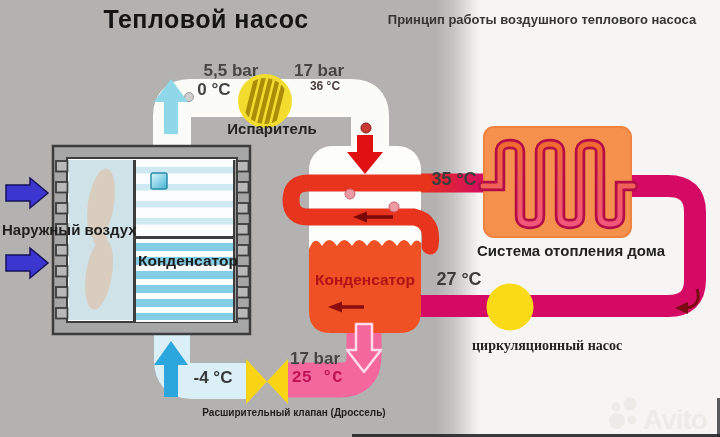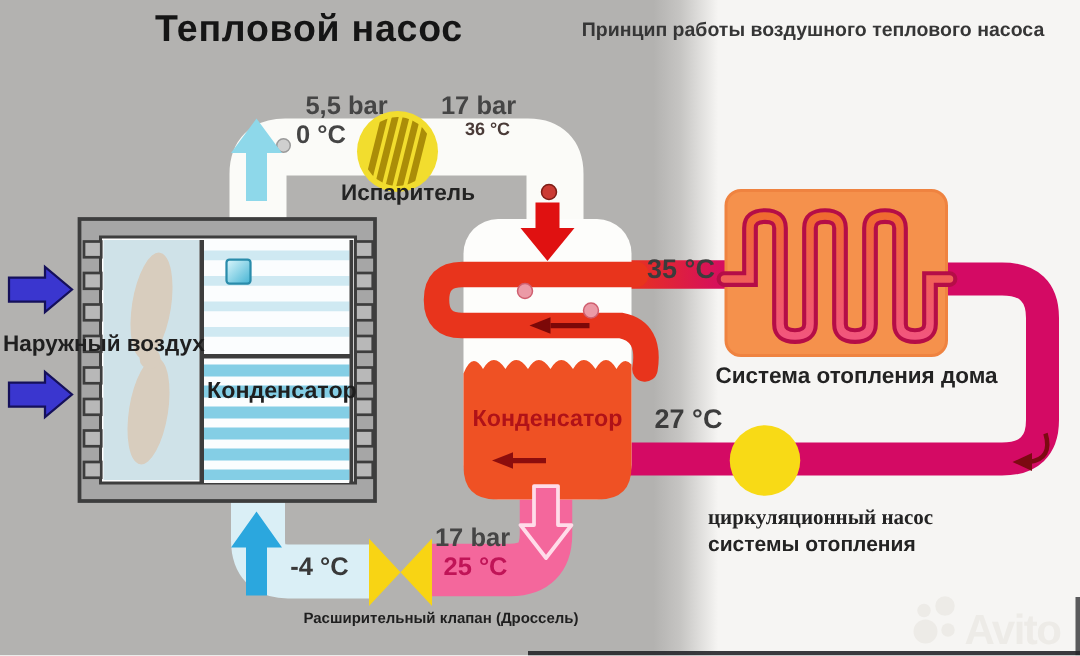--- a/index.html
+++ b/index.html
@@ -178,20 +178,19 @@
 
 <div class="lbl" style="left:2px;top:221px;width:132px;font-size:15px;color:#1f1f1f;">Наружный воздух</div>
 <div class="lbl" style="left:138px;top:252px;width:98px;font-size:15.5px;color:#1f1f1f;">Конденсатор</div>
 
 <div class="lbl" style="left:425px;top:169px;width:58px;font-size:18px;color:#3c3c3c;">35 °C</div>
 <div class="lbl" style="left:312px;top:271px;width:106px;font-size:15.5px;color:#b01218;">Конденсатор</div>
 <div class="lbl" style="left:431px;top:269px;width:56px;font-size:18px;color:#3c3c3c;">27 °C</div>
 
 <div class="lbl" style="left:477px;top:242px;width:182px;font-size:15px;color:#232323;">Система отопления дома</div>
 <div class="lbl" style="left:472px;top:338px;width:180px;font-size:14px;color:#232323;text-align:left;font-family:Liberation Serif, serif;">циркуляционный насос</div>
-<div class="lbl" style="left:472px;top:354px;width:180px;font-size:14px;color:#232323;text-align:left;">системы отопления</div>
 
 <div class="lbl" style="left:286px;top:349px;width:58px;font-size:17px;color:#454545;">17 bar</div>
-<div class="lbl" style="left:288px;top:368px;width:58px;font-size:17px;color:#c01457;">25 °C</div>
+<div class="lbl" style="left:288px;top:368px;width:58px;font-size:17px;color:#c01457;font-family:Liberation Mono, monospace;">25 °C</div>
 <div class="lbl" style="left:186px;top:368px;width:54px;font-size:17px;color:#393939;">-4 °C</div>
 <div class="lbl" style="left:158px;top:407px;width:272px;font-size:10px;color:#1f1f1f;">Расширительный клапан (Дроссель)</div>
 
 </div>
 
 </body></html>

